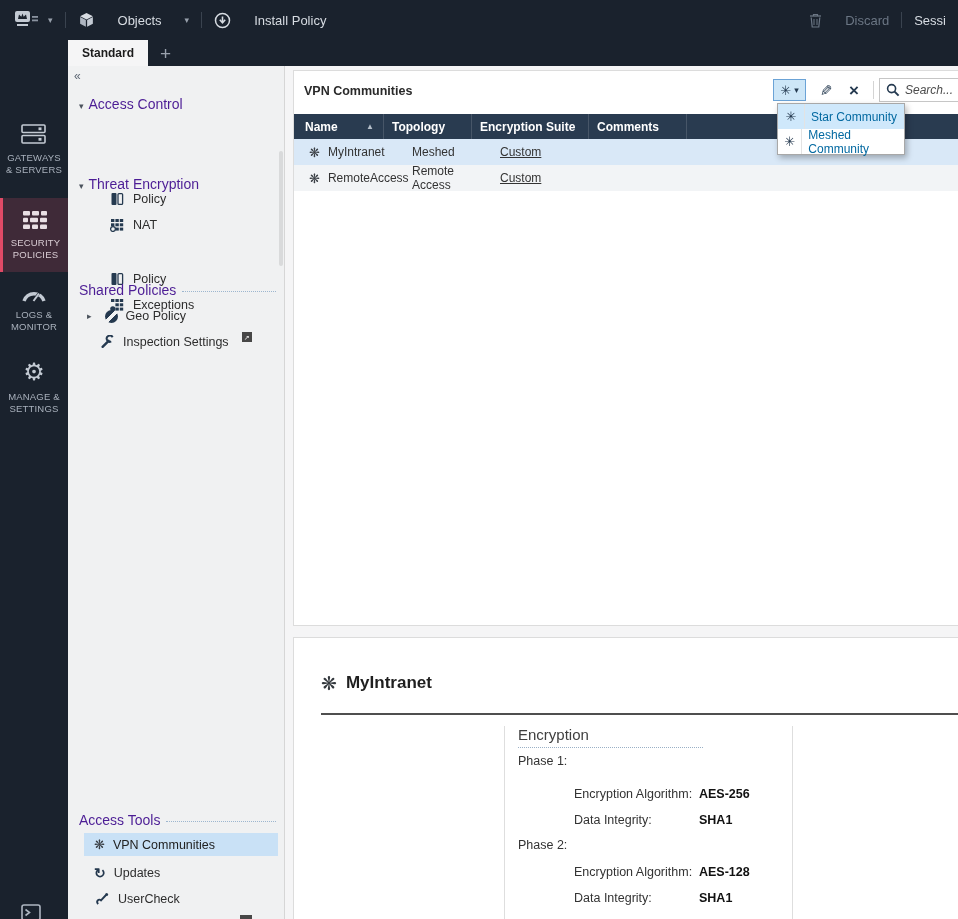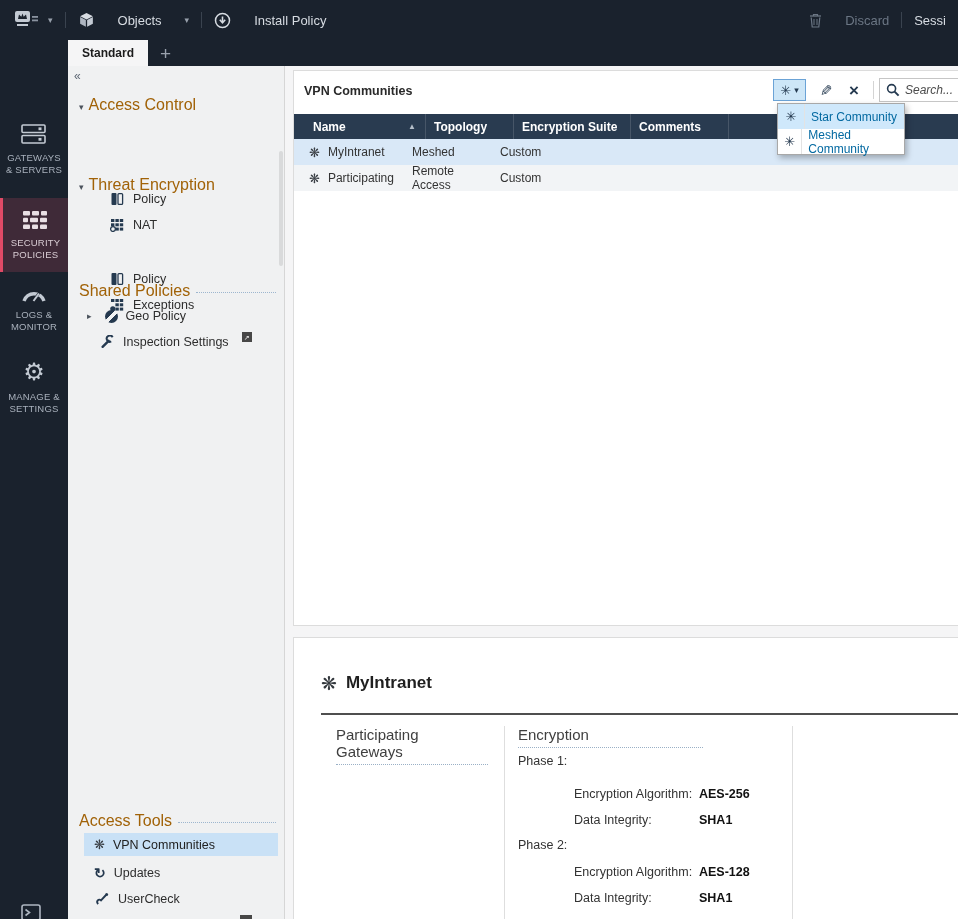--- a/index.html
+++ b/index.html
@@ -33,21 +33,21 @@
   .rail-item svg, .rail-item .glyph-ic { margin-bottom:7px; }
   .glyph-ic { font-size:24px; line-height:24px; color:#c3cad3; }
   .rail-item.selected { background:#3f2a38; border-left:3px solid #df4a66; color:#d9cdd4; }
 
   
   .tree { position:absolute; left:68px; top:66px; width:217px; height:853px; background:#f0f1f2;
           border-right:1px solid #d6d6d6; z-index:10; }
   .tree .scroll-thumb { position:absolute; right:1px; top:85px; width:4px; height:115px; background:#d9dadb; border-radius:2px; }
   .collapse { position:absolute; left:6px; top:4px; font-size:12px; color:#5d6774; cursor:pointer; line-height:1; }
   .tsec { position:absolute; left:11px; right:8px; display:flex; align-items:baseline; cursor:pointer; }
-  .tsec .lbl { color:#a16207; font-size:16px; white-space:nowrap; }
+  .tsec .lbl { color:#4c1d95; font-size:14px; white-space:nowrap; }
   .tsec .dots { flex:1; border-bottom:1px dotted #9db6cf; margin-left:6px; transform:translateY(-3px); }
   .texp { font-size:9px; color:#4a525c; margin-right:5px; }
   .titem { position:absolute; display:flex; align-items:center; gap:8px; color:#2d2d2d; font-size:12.5px;
            cursor:pointer; height:20px; }
   .titem .ic { display:flex; align-items:center; justify-content:center; width:16px; }
   .trow-sel { position:absolute; left:16px; width:194px; height:23px; background:#c9e1f6;
               display:flex; align-items:center; gap:8px; padding-left:10px; font-size:12.5px; color:#222; cursor:pointer; }
   .geo-ic { width:13px; height:13px; border-radius:50%; background:
             linear-gradient(135deg, transparent 42%, #f0f1f2 42%, #f0f1f2 58%, transparent 58%), #24384e; }
   .ext-ic { display:inline-flex; align-items:center; justify-content:center; width:10px; height:10px;
@@ -71,30 +71,30 @@
   .tool-sep { position:absolute; left:579px; top:10px; width:1px; height:18px; background:#d4d4d4; }
   .searchbox { position:absolute; left:585px; top:7px; width:95px; height:24px; background:#fff;
                border:1px solid #c6c6c6; display:flex; align-items:center; padding-left:6px; gap:5px; }
   .searchbox input { border:none; outline:none; width:58px; font-size:12px; font-style:italic; color:#333;
                      font-family:"Liberation Sans", sans-serif; background:transparent; }
   .searchbox input::placeholder { color:#4c4c4c; font-style:italic; }
 
   .thead { position:absolute; left:0; top:43px; right:0; height:25px; background:#293b50; display:flex; }
   .th { color:#fff; font-size:12px; font-weight:bold; display:flex; align-items:center; padding-left:8px;
         border-right:1px solid rgba(255,255,255,.14); position:relative; }
-  .th.c1 { width:132px; padding-left:19px; }
+  .th.c1 { width:90px; padding-left:11px; }
   .th.c2 { width:88px; } .th.c3 { width:117px; } .th.c4 { width:98px; }
   .th.fill { flex:1; border-right:none; }
   .sort { position:absolute; right:9px; font-size:8px; color:#b4bec9; font-weight:normal; }
   .trow { position:absolute; left:0; right:0; height:26px; display:flex; align-items:center; font-size:12px; color:#333; cursor:pointer; }
   .trow.r0 { top:68px; background:#d9e8f7; }
   .trow.r1 { top:94px; background:#f2f4f6; }
   .tcell { padding-left:8px; } 
   .tc1 { width:110px; display:flex; align-items:center; gap:8px; padding-left:15px; }
-  .tc2 { width:88px; } .tc3 { width:117px; }
+  .tc2 { width:88px; } .tc3 { width:117px;text-decoration:underline; }
 
   
   .dropdown { position:absolute; left:777px; top:103px; width:128px; background:#fff; border:1px solid #a8a8a8;
               box-shadow:2px 3px 6px rgba(0,0,0,.28); z-index:40; }
   .mi { height:25px; display:flex; align-items:center; cursor:pointer; }
   .mi.hl { background:#cfe8fb; }
   .mi .ic-cell { width:27px; display:flex; align-items:center; justify-content:center;
                  border-right:1px solid #e3e3e3; height:100%; }
   .mi .ic-cell span { font-size:13px; color:#24384e; line-height:1; }
   .mi .mlbl { font-size:12px; color:#0369a1; padding-left:6px; }
@@ -384,21 +384,21 @@
         <span class="community-glyph">❋</span>
         <span>MyIntranet</span>
       </div>
       <div class="tcell tc2">Meshed</div>
       <div class="tcell tc3">Custom</div>
       <div class="tcell tc4"></div>
     </div>
     <div class="trow r1">
       <div class="tcell tc1">
         <span class="community-glyph">❋</span>
-        <span>Participating</span>
+        <span>RemoteAccess</span>
       </div>
       <div class="tcell tc2">Remote Access</div>
       <div class="tcell tc3">Custom</div>
       <div class="tcell tc4"></div>
     </div>
   </section>
 
   <div class="dropdown">
     <div class="mi hl">
       <span class="ic-cell">
@@ -414,21 +414,20 @@
     </div>
   </div>
 
   <section class="panel panel-details">
     <div class="d-head">
       <span class="big-ic">❋</span>
       <span class="d-title">MyIntranet</span>
     </div>
     <div class="d-rule"></div>
 
-    <div class="sec-h sec-left">Participating Gateways</div>
     <div class="vdiv vd1"></div>
     <div class="sec-h sec-right">Encryption</div>
     <div class="vdiv vd2"></div>
 
     <div class="ph" style="top:116px;">Phase 1:</div>
     <div class="kv" style="top:149px;">
       <span>Encryption Algorithm:</span>
       <b>AES-256</b>
     </div>
     <div class="kv" style="top:175px;">

